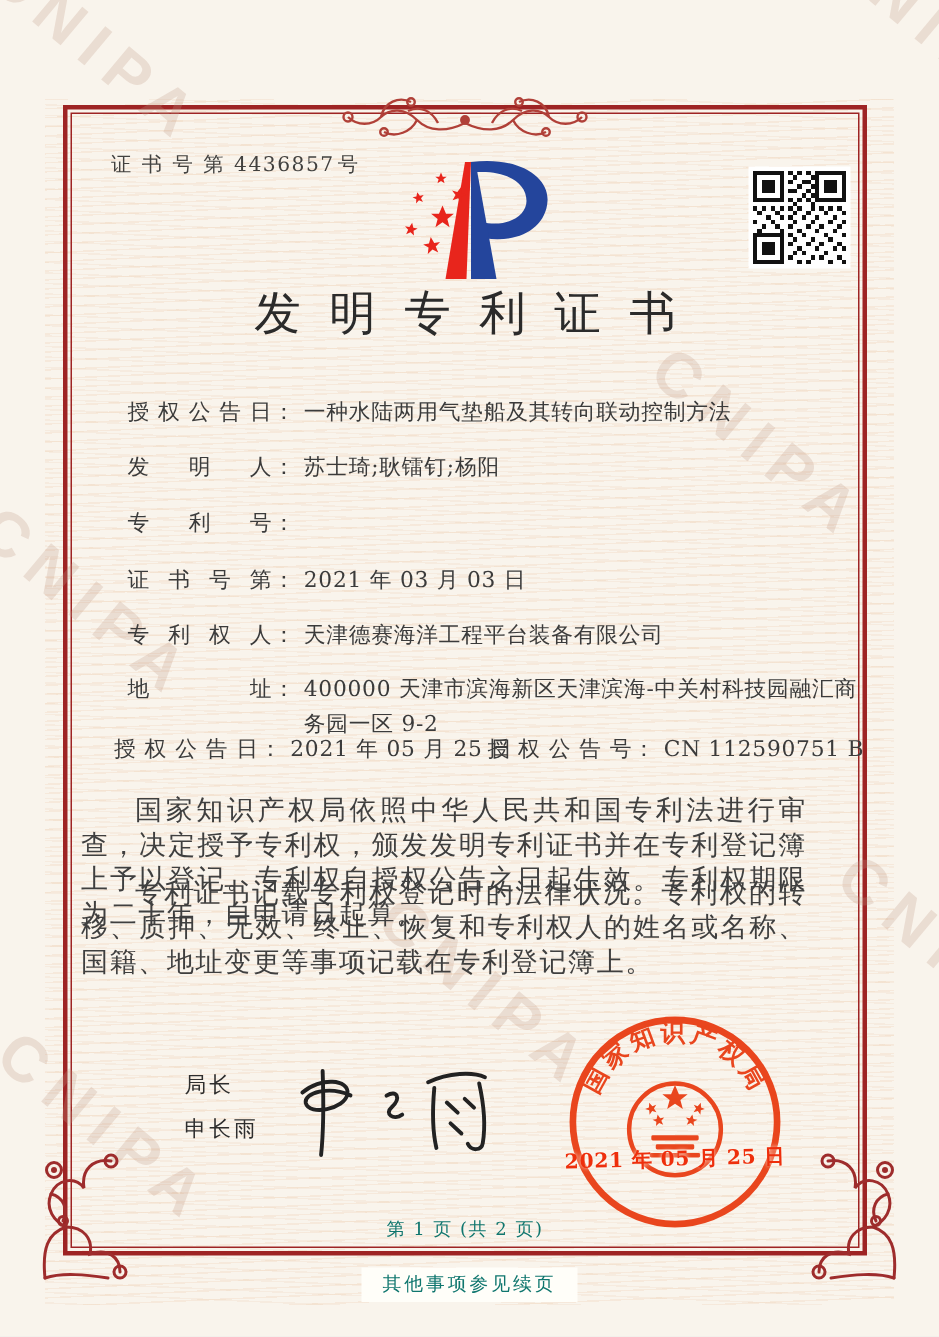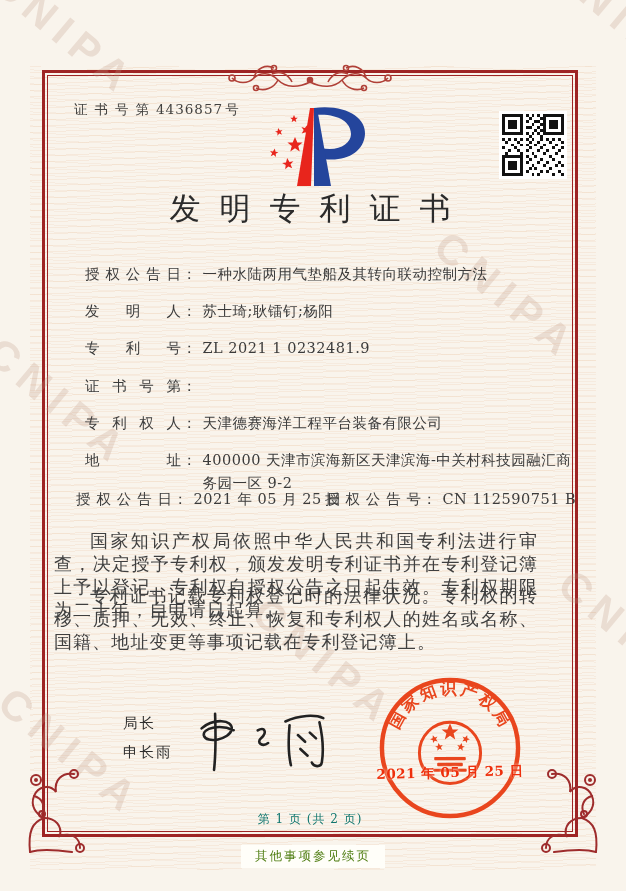--- a/index.html
+++ b/index.html
@@ -46,21 +46,21 @@
     font-family:"Liberation Sans","DejaVu Sans",sans-serif;letter-spacing:2px;margin-left:36px;}
   .signature{position:absolute;left:190px;top:706px;transform:rotate(-2deg);}
   .seal{position:absolute;left:376px;top:674px;width:148px;height:148px;z-index:3;}
   .seal-date{position:absolute;left:376px;top:764px;width:148px;text-align:center;z-index:4;
     font-size:13.5px;font-weight:bold;color:#ee2f0c;letter-spacing:.5px;
     text-shadow:0 0 3px rgba(255,250,240,.9);transform:rotate(-1.5deg);}
   .page-num{position:absolute;left:42px;top:811px;width:536px;text-align:center;
     font-size:12px;color:#0f766e;letter-spacing:1px;}
   .note{position:absolute;left:0;top:845px;width:626px;text-align:center;z-index:3;}
   .note span{display:inline-block;background:#fffef9;padding:3px 14px;font-size:12.5px;
-    color:#4d7c0f;letter-spacing:2px;}
+    color:#0f766e;letter-spacing:2px;}
   .flourish{position:absolute;z-index:3;}
   .fl-bl{left:22px;top:760px;}
   .fl-br{left:532px;top:760px;transform:scaleX(-1);}
   .ornament-top{position:absolute;left:222px;top:52px;z-index:2;}
 </style>
 </head>
 <body>
 
 <div id="page">
 
@@ -137,26 +137,26 @@
 
     <div class="row" style="top:302px">
       <span class="flabel">发明人</span>
       <span class="fcolon">：</span>
       <span class="fvalue">苏士琦;耿镭钉;杨阳</span>
     </div>
 
     <div class="row" style="top:339px">
       <span class="flabel">专利号</span>
       <span class="fcolon">：</span>
-      <span class="fvalue">ZL 2021 1 0232481.9</span>
     </div>
 
     <div class="row" style="top:377px">
       <span class="flabel">证书号第</span>
       <span class="fcolon">：</span>
+      <span class="fvalue">2021 年 03 月 03 日</span>
     </div>
 
     <div class="row" style="top:414px">
       <span class="flabel">专利权人</span>
       <span class="fcolon">：</span>
       <span class="fvalue">天津德赛海洋工程平台装备有限公司</span>
     </div>
 
     <div class="row" style="top:449px">
       <span class="flabel">地址</span>

